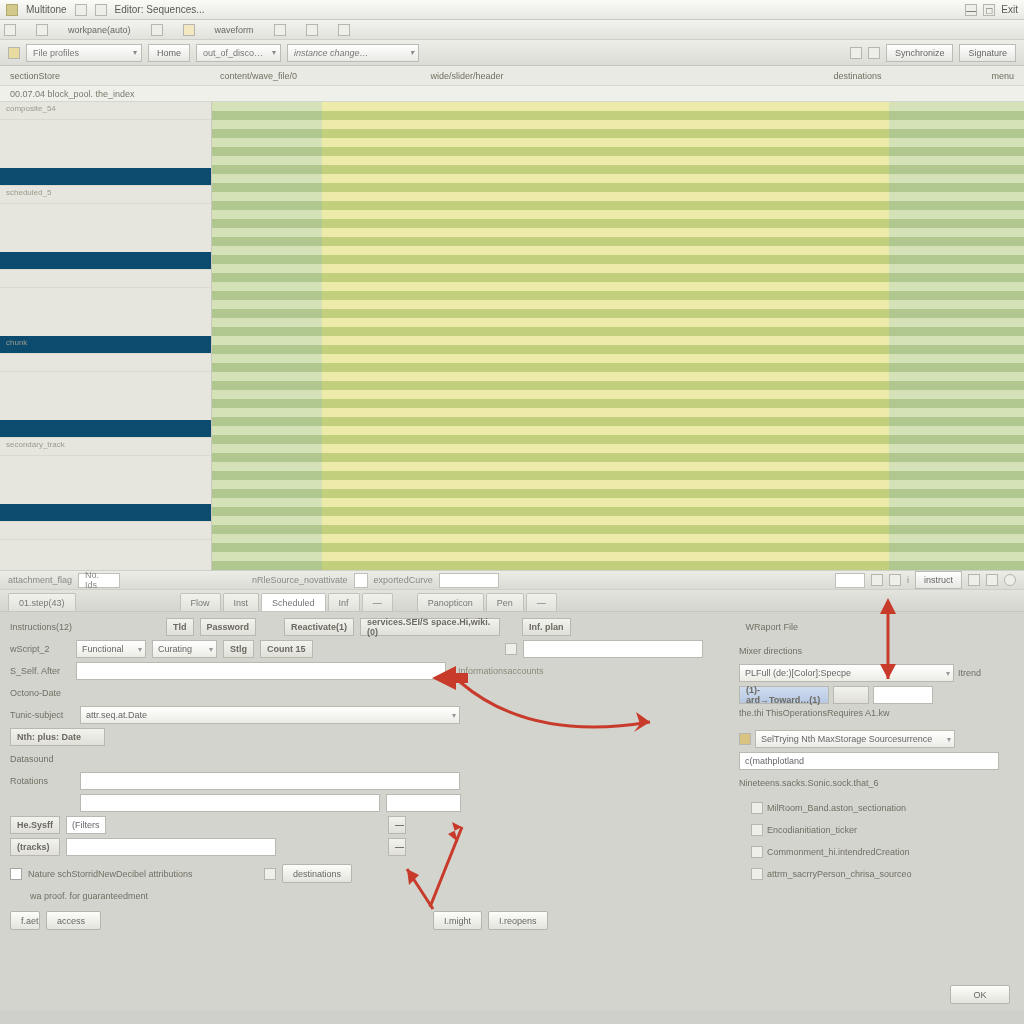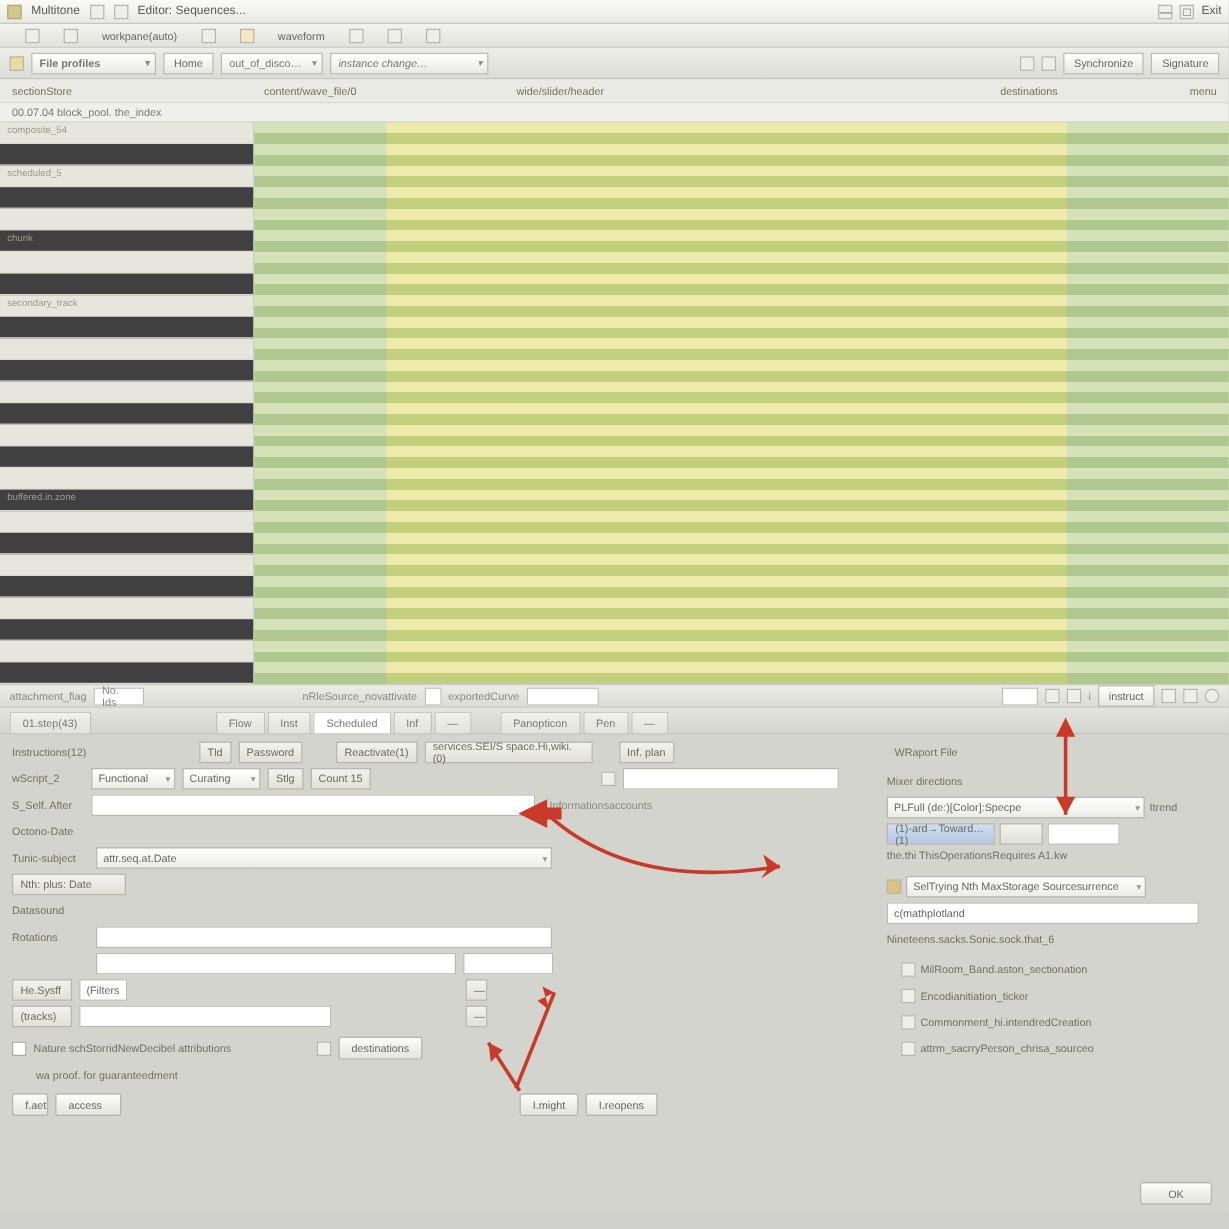--- a/index.html
+++ b/index.html
@@ -4,42 +4,42 @@
 <style>
 * { box-sizing: border-box; margin: 0; padding: 0; font-family: Tahoma, Arial, sans-serif; font-size: 10px; }
 body { background: #cfcfcb; width: 1024px; height: 1024px; overflow: hidden; color: #5a5a55; }
 
 .titlebar { height: 20px; background: linear-gradient(#fafaf7,#e8e8e4); display: flex; align-items: center; padding: 0 6px; border-bottom: 1px solid #c9c9c4; }
 .titlebar .t-left { display:flex; gap:8px; align-items:center; }
 .titlebar .t-right { margin-left:auto; display:flex; gap:6px; }
 .icon-sq { width:12px; height:12px; background:#d2c98a; border:1px solid #b0aa70; }
 .small-ico { width:12px; height:12px; border:1px solid #b6b6b0; background:#efefea; }
 
-.menubar { height: 20px; background: linear-gradient(#f3f3ef,#e2e2dd); display:flex; align-items:center; gap:20px; padding:0 21px; border-bottom:1px solid #d0d0cb; }
+.menubar { height: 20px; background: linear-gradient(#f3f3ef,#e2e2dd); display:flex; align-items:center; gap:20px; padding:0 4px; border-bottom:1px solid #d0d0cb; }
 .menubar .mi { font-size:9px; color:#666; }
 
 .toolbar2 { height: 26px; background: linear-gradient(#eeeee9,#dcdcd6); display:flex; align-items:center; gap:6px; padding:0 8px; border-bottom:1px solid #c5c5bf; }
 .dd { height:18px; background:linear-gradient(#fff,#e9e9e4); border:1px solid #bcbcb6; display:flex; align-items:center; padding:0 16px 0 6px; font-size:9px; color:#777; position:relative; }
 .dd::after { content:"▾"; position:absolute; right:4px; color:#888; font-size:8px; }
 .btn-s { height:18px; padding:0 8px; background:linear-gradient(#fff,#e6e6e1); border:1px solid #bcbcb6; font-size:9px; color:#666; display:flex; align-items:center; }
 
 .labelbar { height: 20px; background:#eaeae4; display:flex; align-items:center; padding:0 10px; border-bottom:1px solid #d8d8d2; }
 .labelbar span { font-size:9px; color:#707060; }
 .labelbar .lb2 { margin-left:160px; }
 .labelbar .lb3 { margin-left:auto; margin-right:330px; }
 .labelbar .lb4 { margin-right:110px; }
 
 .timeline-head { height:16px; background:#f0f0ea; border-bottom:1px solid #d6d6d0; display:flex; align-items:center; padding:0 10px; }
 .timeline-head .th-l { font-size:9px; color:#7a7a6e; }
 .timeline-head .th-r { margin-left:auto; font-size:9px; color:#888; }
 
 .waveform { height: 468px; background:#cee0c4; position:relative; overflow:hidden; }
 .leftpane { position:absolute; left:0; top:0; width:212px; height:100%; background:#e6e6de; border-right:1px solid #c8c8c0; }
 .leftpane .track { height:18px; border-bottom:1px solid #dadad1; padding:2px 6px; font-size:8px; color:#9a9a8c; text-align:left; }
-.leftpane .track.alt { background:#404040; }
+.leftpane .track.alt { background:#0c4a6e;margin-top:48px; }
 .stripes { position:absolute; left:212px; right:0; top:0; height:100%;
   background: repeating-linear-gradient( to bottom, #d5e2b8 0px, #d5e2b8 9px, #b0c790 9px, #b0c790 18px);
 }
 .stripes .center { position:absolute; left:110px; right:135px; top:0; bottom:0;
   background: repeating-linear-gradient( to bottom, #f0eca8 0px, #f0eca8 9px, #c4d07a 9px, #c4d07a 18px);
   opacity:0.9;
 }
 
 .statusbar { height:20px; background:linear-gradient(#ededE7,#dbdbd5); border-top:1px solid #cfcfc9; border-bottom:1px solid #cfcfc9; display:flex; align-items:center; gap:6px; padding:0 8px; }
 .sb-field { height:15px; background:#fff; border:1px solid #c0c0b8; padding:0 6px; display:flex; align-items:center; font-size:9px; color:#888; }
@@ -49,21 +49,21 @@
 .tab { height:18px; padding:0 10px; background:linear-gradient(#f2f2ed,#e2e2dc); border:1px solid #c2c2bc; border-bottom:none; font-size:9px; color:#777; display:flex; align-items:center; border-radius:2px 2px 0 0; }
 .tab.active { background:#fff; }
 
 .form-area { position:relative; padding:6px 10px; background:#d4d4ce; }
 .row { display:flex; align-items:center; gap:6px; margin-bottom:4px; }
 .lbl { font-size:9px; color:#707064; height:18px; display:flex; align-items:center; }
 .inp { height:18px; background:#fff; border:1px solid #b9b9b2; padding:0 5px; font-size:9px; color:#666; display:flex; align-items:center; }
 .dd2 { height:18px; background:linear-gradient(#fff,#ececE6); border:1px solid #b9b9b2; padding:0 15px 0 5px; font-size:9px; color:#666; display:flex; align-items:center; position:relative; }
 .dd2::after { content:"▾"; position:absolute; right:3px; color:#999; font-size:8px; }
 .btn { height:19px; padding:0 10px; background:linear-gradient(#fdfdf9,#e4e4de); border:1px solid #b5b5ae; font-size:9px; color:#666; display:flex; align-items:center; border-radius:2px; }
-.cell-btn { height:18px; background:linear-gradient(#f3f3ee,#e0e0d9); border:1px solid #b8b8b1; padding:0 6px; font-size:9px; color:#6a6a60; display:flex; align-items:center; }
+.cell-btn { height:18px; background:linear-gradient(#f3f3ee,#e0e0d9); border:1px solid #b8b8b1; padding:0 6px; font-size:9px; color:#6a6a60; display:flex; align-items:center;font-weight:bold; }
 
 .panel-r { position:absolute; right:10px; top:30px; width:275px; }
 .panel-r .prow { display:flex; align-items:center; gap:4px; margin-bottom:4px; }
 .panel-r .plist { border:1px solid #b0b0a8; background:#fff; }
 .panel-r .plist .pitem { height:18px; border-bottom:1px solid #e2e2dc; padding:0 6px; font-size:9px; color:#6a6a60; display:flex; align-items:center; }
 .panel-r .plist .pitem.sel { background:#c8d3e8; }
 
 .bottom-right-btn { position:absolute; right:14px; bottom:6px; }
 
 svg.arrow { position:absolute; pointer-events:none; }
@@ -95,21 +95,21 @@
   <span class="small-ico"></span>
   <span class="small-ico" style="background:#f3e8c0;"></span>
   <span class="mi">waveform</span>
   <span class="small-ico"></span>
   <span class="small-ico"></span>
   <span class="small-ico"></span>
 </div>
 
 <div class="toolbar2">
   <span class="small-ico" style="background:#e8dca0;"></span>
-  <div class="dd" style="width:104px;font-weight:bold;">File   profiles</div>
+  <div class="dd" style="width:116px;">File   profiles</div>
   <div class="btn-s">Home</div>
   <div class="dd" style="width:85px;">out_of_disco…</div>
   <div class="dd" style="width:132px;font-style:italic;">instance change…</div>
   <div class="flex-spacer"></div>
   <span class="small-ico"></span>
   <span class="small-ico"></span>
   <div class="btn-s">Synchronize</div>
   <div class="btn-s">Signature</div>
 </div>
 

